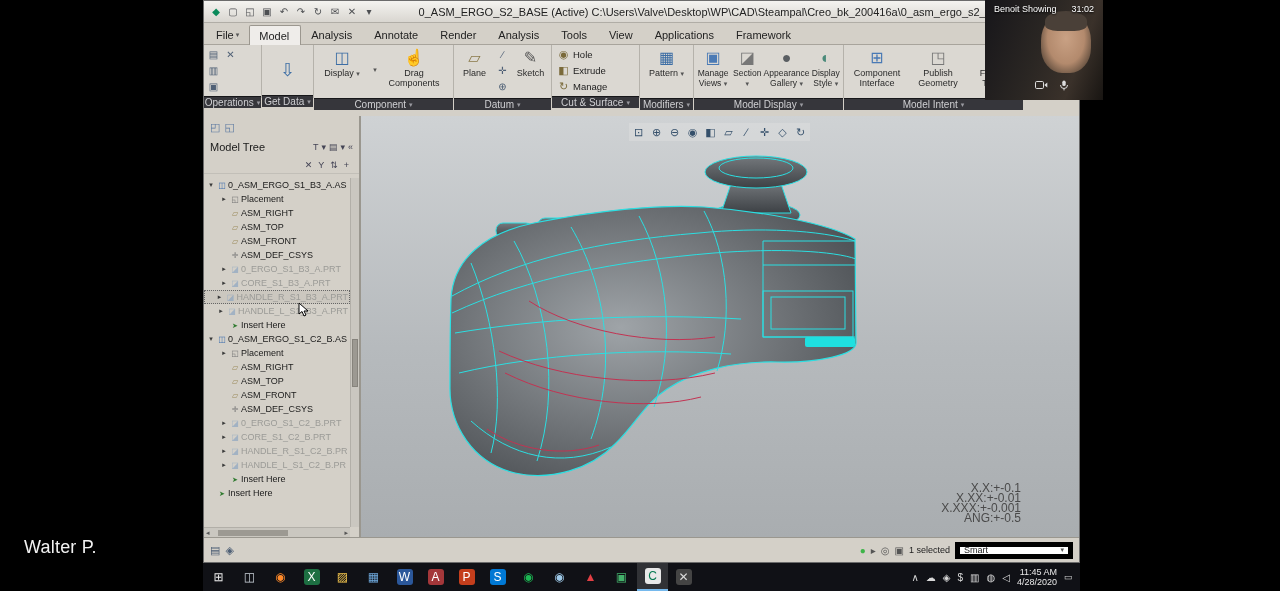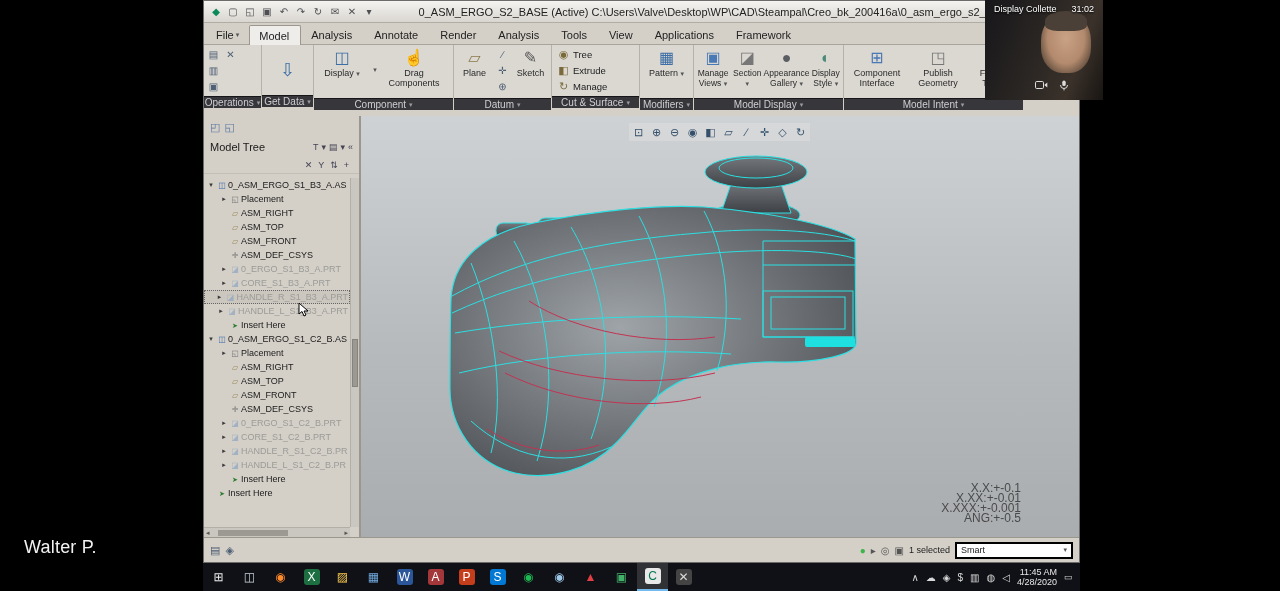--- a/index.html
+++ b/index.html
@@ -91,21 +91,21 @@
 
   
   .statusbar { position:absolute; left:0; right:0; bottom:0; height:25px; background:#d4d0c8; border-top:1px solid #9a978f; display:flex; align-items:center; padding:0 6px; gap:5px; }
   .stico { font-size:11px; color:#4f6076; }
   .msgs { display:flex; flex-direction:column; line-height:11px; font-size:9px; color:#222; overflow:hidden; white-space:nowrap; }
   .msgs .dot { color:#555; margin-right:3px; font-size:8px; }
   .sb-spacer { flex:1; }
   .sb-green { color:var(--accent_green); font-size:10px; }
   .sb-ico { font-size:10px; color:#555; }
   .sb-count { font-size:9px; color:#222; white-space:nowrap; }
-  .combo { width:118px; height:17px; background:#fff; border:2px solid #000000; display:flex; align-items:center; font-size:9px; padding:0 4px; color:#222; }
+  .combo { width:118px; height:17px; background:#fff; border:5px solid #000000; display:flex; align-items:center; font-size:9px; padding:0 4px; color:#222; }
   .combo .chev { margin-left:auto; }
 
   
   .taskbar { position:absolute; left:203px; top:563px; width:877px; height:28px; background:#101116; display:flex; align-items:stretch; }
   .tb-icons { display:flex; }
   .tb-slot { width:31px; display:flex; align-items:center; justify-content:center; }
   .tb-slot.active { background:rgba(255,255,255,.14); border-bottom:2px solid #76b9ed; }
   .tb-glyph { min-width:16px; height:16px; display:flex; align-items:center; justify-content:center; font-size:12px; border-radius:3px; padding:0 1px; }
   .tray { margin-left:auto; display:flex; align-items:center; gap:7px; padding-right:6px; }
   .tray-ico { font-size:10px; color:#d8d8d8; }
@@ -281,21 +281,21 @@
         <div class="rlabel">
             <span>Datum</span>
             <span class="chev">▾</span>
           </div>
       </div>
 
       <div class="rgroup g-cutsurface">
         <div class="rbody" style="flex-direction:column; gap:0; padding-top:1px;">
           <div class="srow">
               <span class="sicon">◉</span>
-              <span>Tree</span>
+              <span>Hole</span>
             </div>
           <div class="srow">
               <span class="sicon">◧</span>
               <span>Extrude</span>
             </div>
           <div class="srow">
               <span class="sicon">↻</span>
               <span>Manage</span>
             </div>
         </div>
@@ -755,21 +755,21 @@
         <div>4/28/2020</div>
       </div>
       <span class="action-center">▭</span>
     </div>
   </div>
 
   <div class="video-overlay">
     <div class="video-thumb">
       <div class="face"></div>
       <div class="vh">
-        <span>Display Collette</span>
+        <span>Benoit Showing</span>
         <span>31:02</span>
       </div>
       <div class="vicons">
         <svg width="13" height="10" viewBox="0 0 13 10">
             <rect x="0.5" y="1.5" width="8" height="7" rx="1.2" fill="none" stroke="#ddd" stroke-width="1"></rect>
             <path d="M9.5,4.7 L12.3,2.6 V7.4 L9.5,5.3 Z" fill="#ddd"></path>
           </svg>
         <svg width="10" height="11" viewBox="0 0 10 11">
             <rect x="3.3" y="0.5" width="3.4" height="5.6" rx="1.7" fill="#ddd"></rect>
             <path d="M1.5,5 a3.5,3.5 0 0 0 7,0" fill="none" stroke="#ddd" stroke-width="1"></path>

